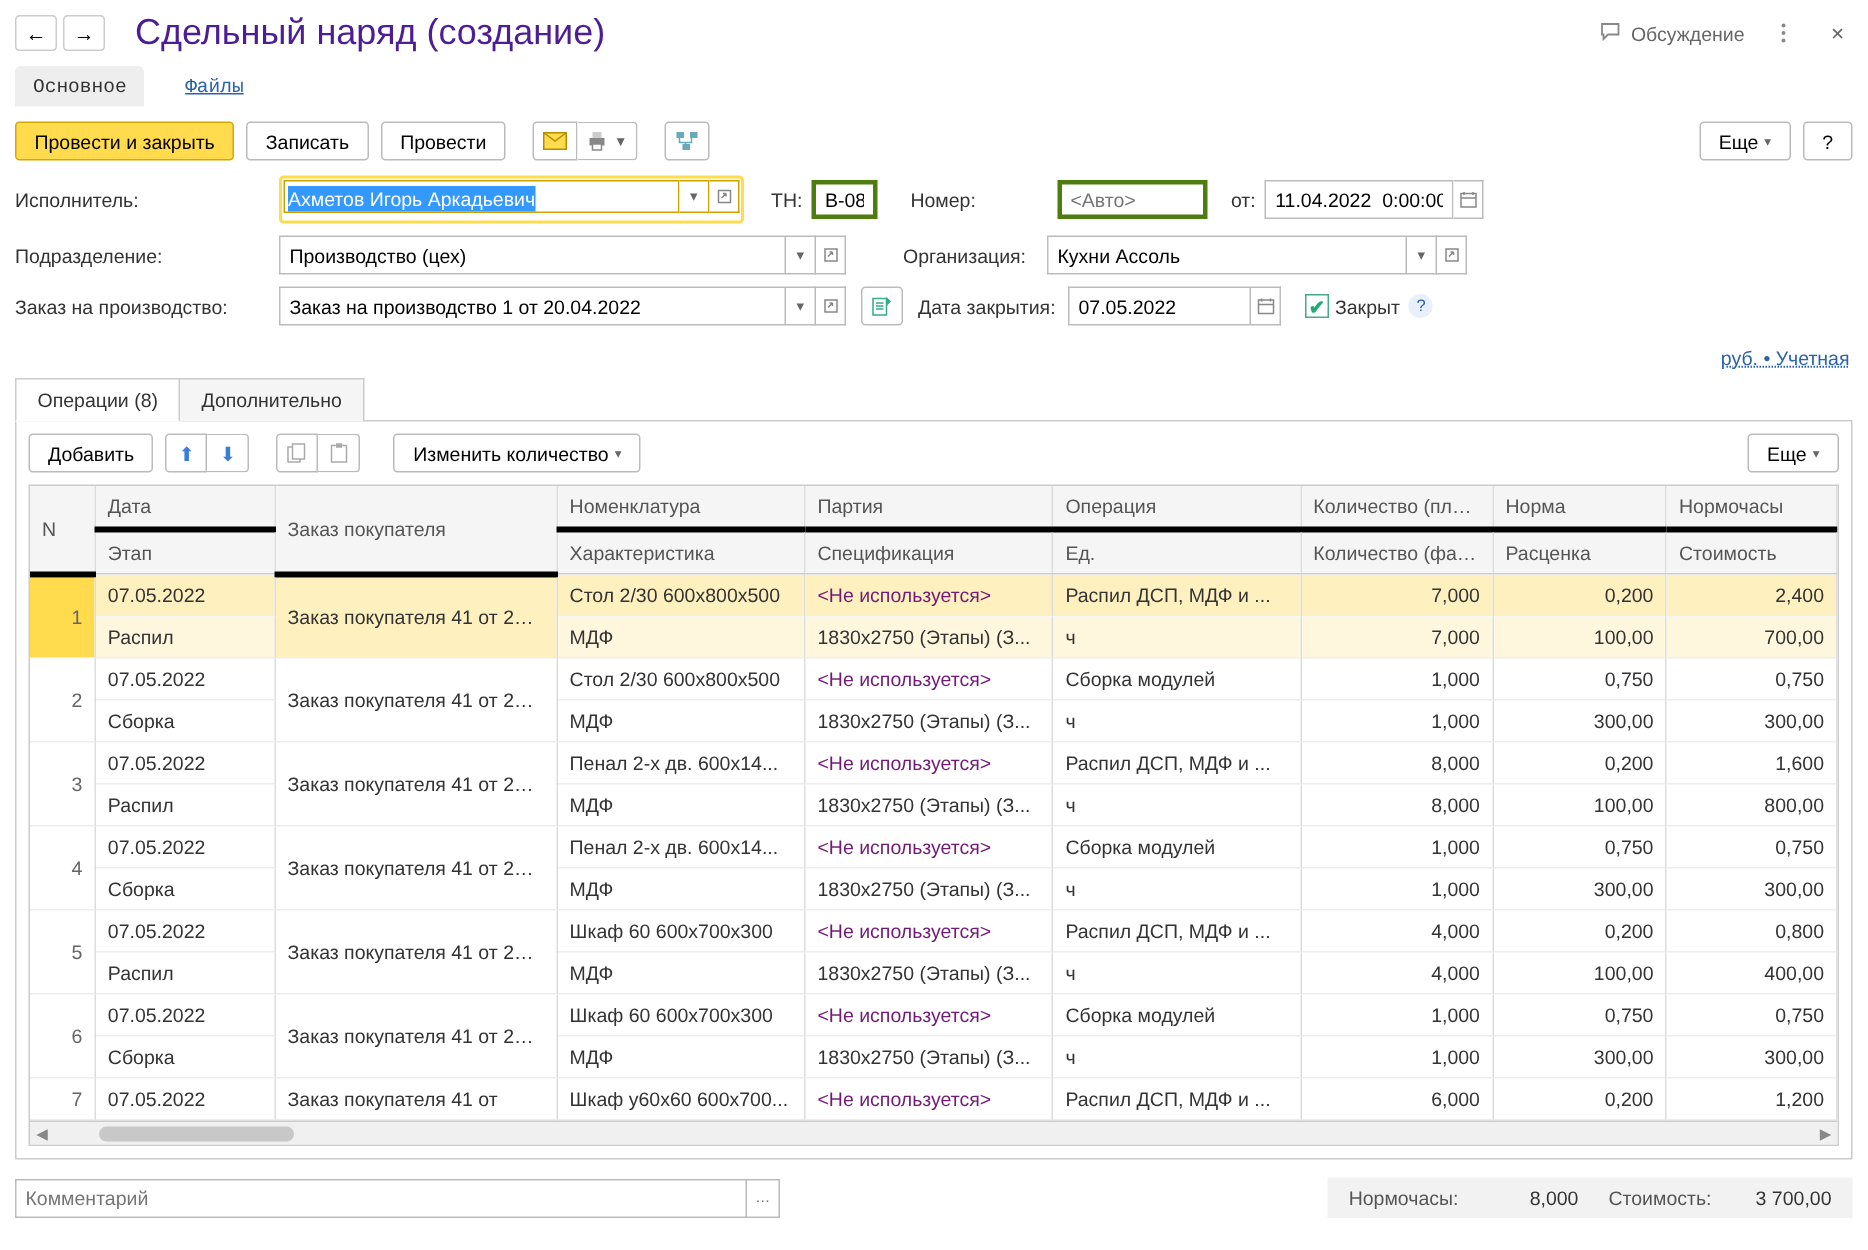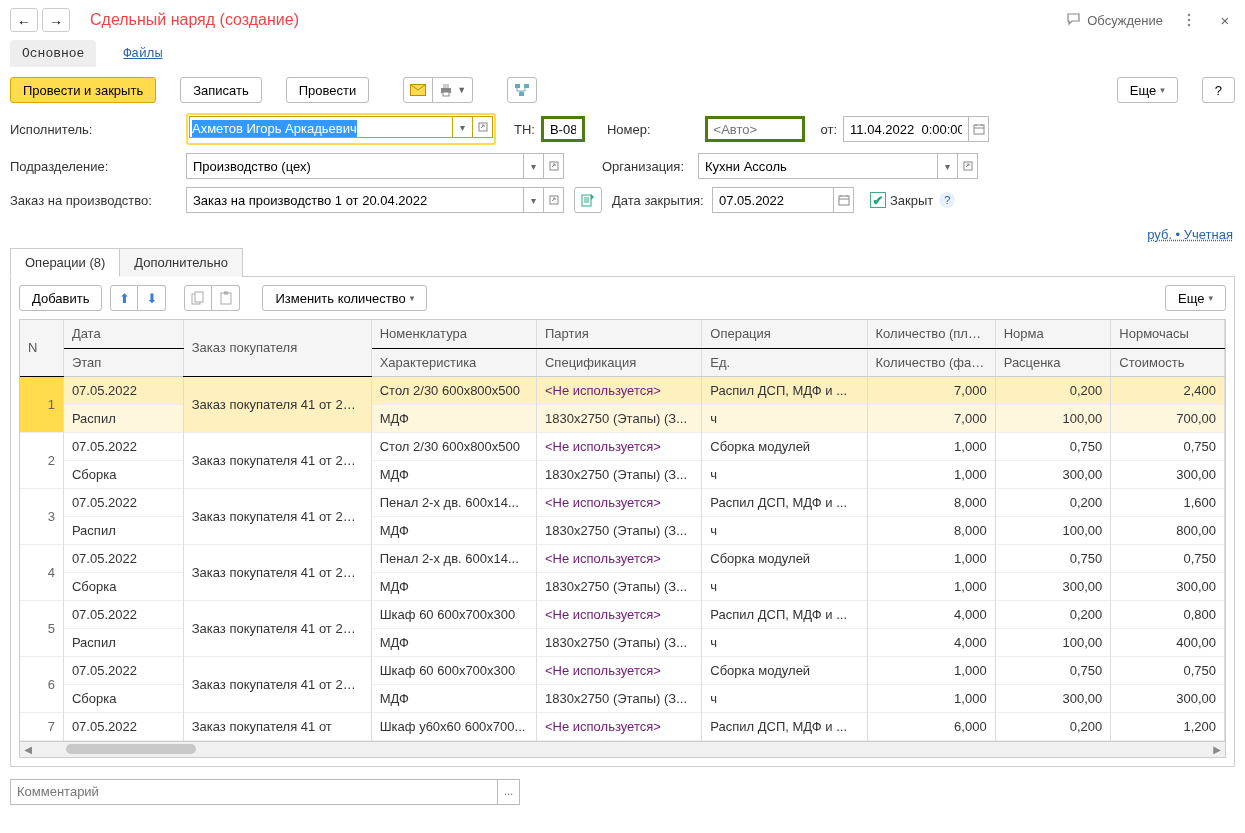--- a/index.html
+++ b/index.html
@@ -22,23 +22,23 @@
     background: #fff;
     border-radius: 3px;
     display: inline-flex;
     align-items: center;
     justify-content: center;
     cursor: pointer;
     font-size: 14px;
   }
   .nav-btn + .nav-btn { margin-left: 4px; }
   .page-title {
-    font-size: 16px;
+    font-size: 24px;
     margin-left: 20px;
-    color: #ef4444;
+    color: #4c1d95;
   }
   .header-right {
     margin-left: auto;
     display: flex;
     align-items: center;
     gap: 16px;
   }
   .icon-btn-sm {
     width: 20px; height: 20px;
     display: inline-flex;
@@ -63,21 +63,21 @@
     background: #eee;
     color: #333;
   }
   .tab-link.link {
     color: #2a63ac;
     text-decoration: underline;
   }
   .toolbar {
     display: flex;
     padding: 10px;
-    gap: 24px;
+    gap: 8px;
     align-items: center;
   }
   .btn {
     padding: 5px 12px;
     border: 1px solid #bbb;
     background: #fff;
     border-radius: 3px;
     cursor: pointer;
     font-size: 13px;
     height: 26px;
@@ -234,21 +234,21 @@
     text-align: left;
     white-space: nowrap;
     overflow: hidden;
     text-overflow: ellipsis;
     font-size: 13px;
   }
   table.data thead th {
     background: #f5f5f5;
     font-weight: normal;
     color: #555;
-    border-bottom: 1px solid #000000;
+    border-bottom: 4px solid #000000;
     height: 28px;
   }
   table.data thead tr.sub th {
     border-bottom: 1px solid #ccc;
   }
   table.data tbody tr {
     border-bottom: 1px solid #eee;
   }
   table.data tbody tr.selected-top td {
     background: #fff0c0;
@@ -700,13 +700,19 @@
       <span class="arrow">▶</span>
     </div>
   </div>
 </div>
 
 <div class="footer">
   <div class="comment-wrap">
     <input placeholder="Комментарий" style="">
     <div class="combo-btn" style="border:1px solid #bbb;border-left:none;width:22px;">…</div>
   </div>
+  <div class="totals">
+    <span class="lbl">Нормочасы:</span>
+    <span class="val">8,000</span>
+    <span class="lbl">Стоимость:</span>
+    <span class="val">3 700,00</span>
+  </div>
 </div>
 
 </body></html>

